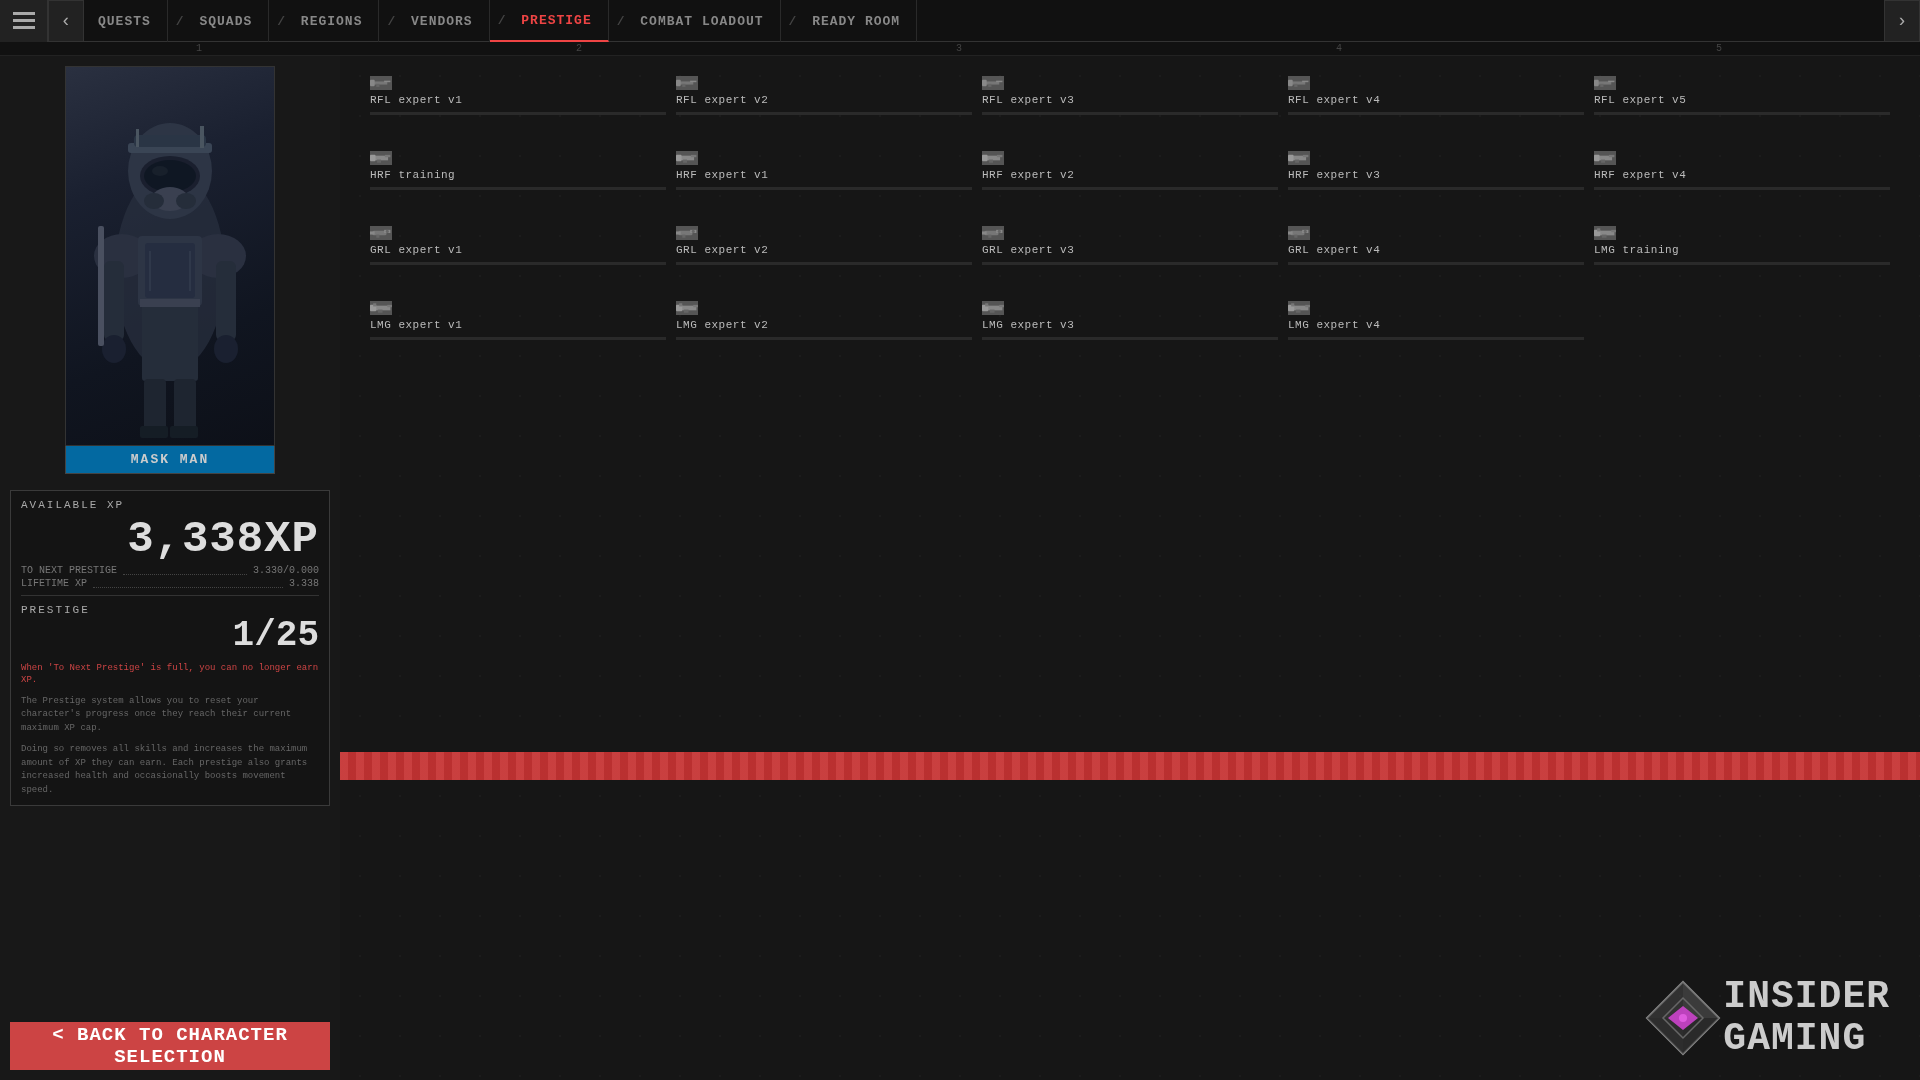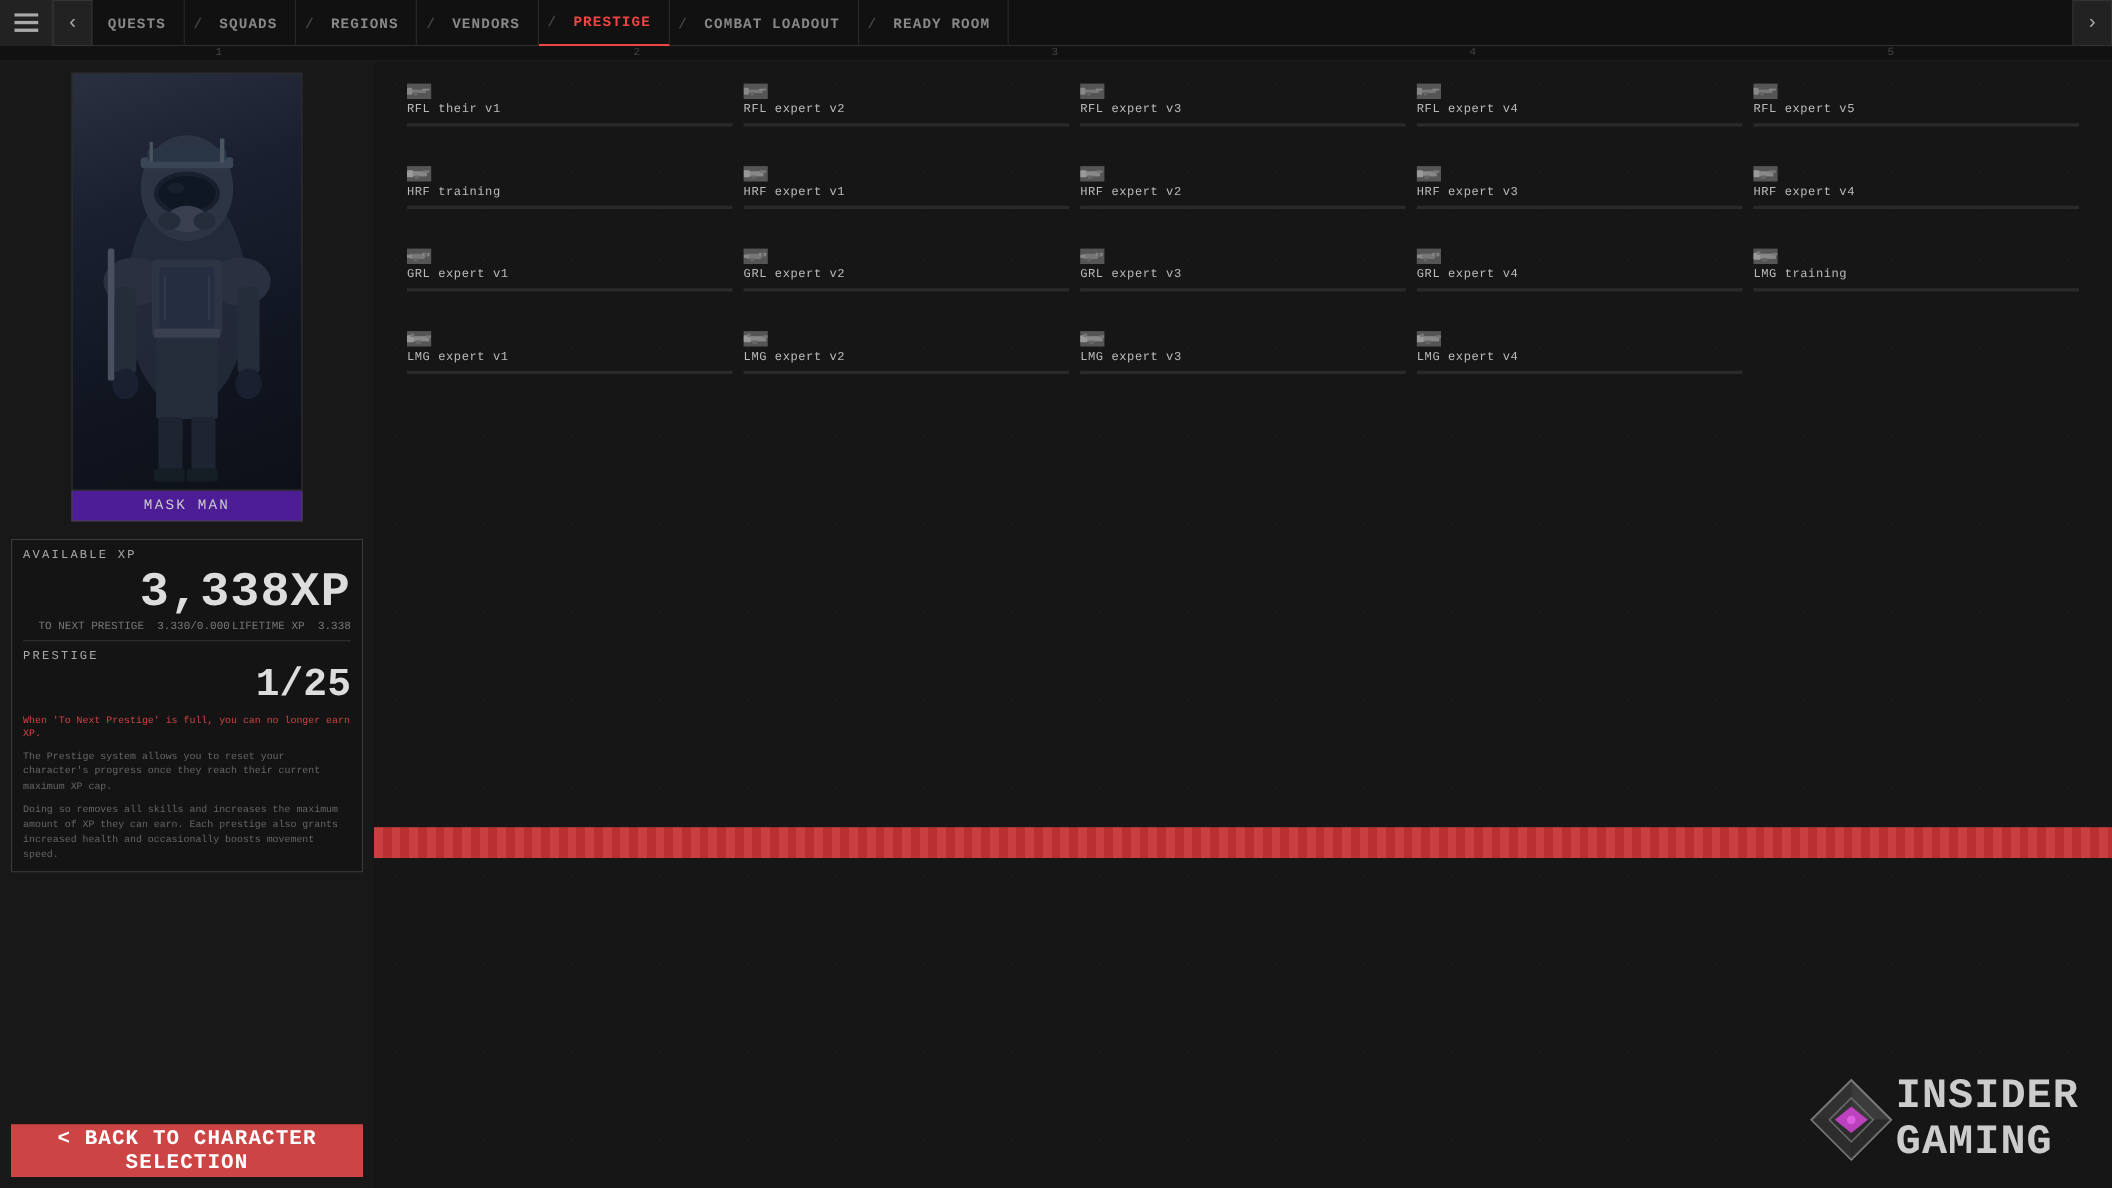--- a/index.html
+++ b/index.html
@@ -123,27 +123,27 @@
       position: absolute;
       width: 100%;
       height: 100%;
       display: flex;
       align-items: center;
       justify-content: center;
     }
     .character-name-bar {
       width: 210px;
       margin: 0 auto;
-      background: #4c1d95;
+      background: #0369a1;
       border: 1px solid #444;
       border-top: none;
       text-align: center;
       padding: 6px 0;
       font-size: 13px;
-      font-weight: normal;
+      font-weight: bold;
       letter-spacing: 2px;
       color: #ccc;
     }
 
     .xp-panel {
       margin-top: 16px;
       border: 1px solid #3a3a3a;
       padding: 8px 10px;
       background: #141414;
     }
@@ -159,24 +159,23 @@
       color: #ddd;
       text-align: right;
       letter-spacing: 1px;
       line-height: 1;
       margin-bottom: 4px;
     }
     .xp-details {
       font-size: 10px;
       color: #777;
       display: flex;
-      flex-direction: row;
+      flex-direction: column;
       gap: 2px;
       margin-top: 4px;
-      justify-content: flex-end;
     }
     .xp-detail-row {
       display: flex;
       justify-content: space-between;
       align-items: center;
     }
     .xp-detail-dots {
       flex: 1;
       border-bottom: 1px dotted #444;
       margin: 0 6px;
@@ -494,21 +493,21 @@
 
       <div class="skill-item">
             <div class="skill-icon rifle">
               <svg width="28" height="14" viewBox="0 0 28 14">
         <rect x="2" y="5" width="20" height="4" fill="#777"></rect>
         <rect x="0" y="3" width="6" height="8" rx="1" fill="#888"></rect>
         <rect x="18" y="4" width="8" height="2" fill="#888"></rect>
         <rect x="8" y="8" width="4" height="4" fill="#666"></rect>
       </svg>
             </div>
-            <span class="skill-name">RFL their v1</span>
+            <span class="skill-name">RFL expert v1</span>
             <div class="skill-bar">
               <div class="skill-bar-fill" style="width: 0%;"></div>
             </div>
           </div>
           <div class="skill-item">
             <div class="skill-icon rifle">
               <svg width="28" height="14" viewBox="0 0 28 14">
         <rect x="2" y="5" width="20" height="4" fill="#777"></rect>
         <rect x="0" y="3" width="6" height="8" rx="1" fill="#888"></rect>
         <rect x="18" y="4" width="8" height="2" fill="#888"></rect>

